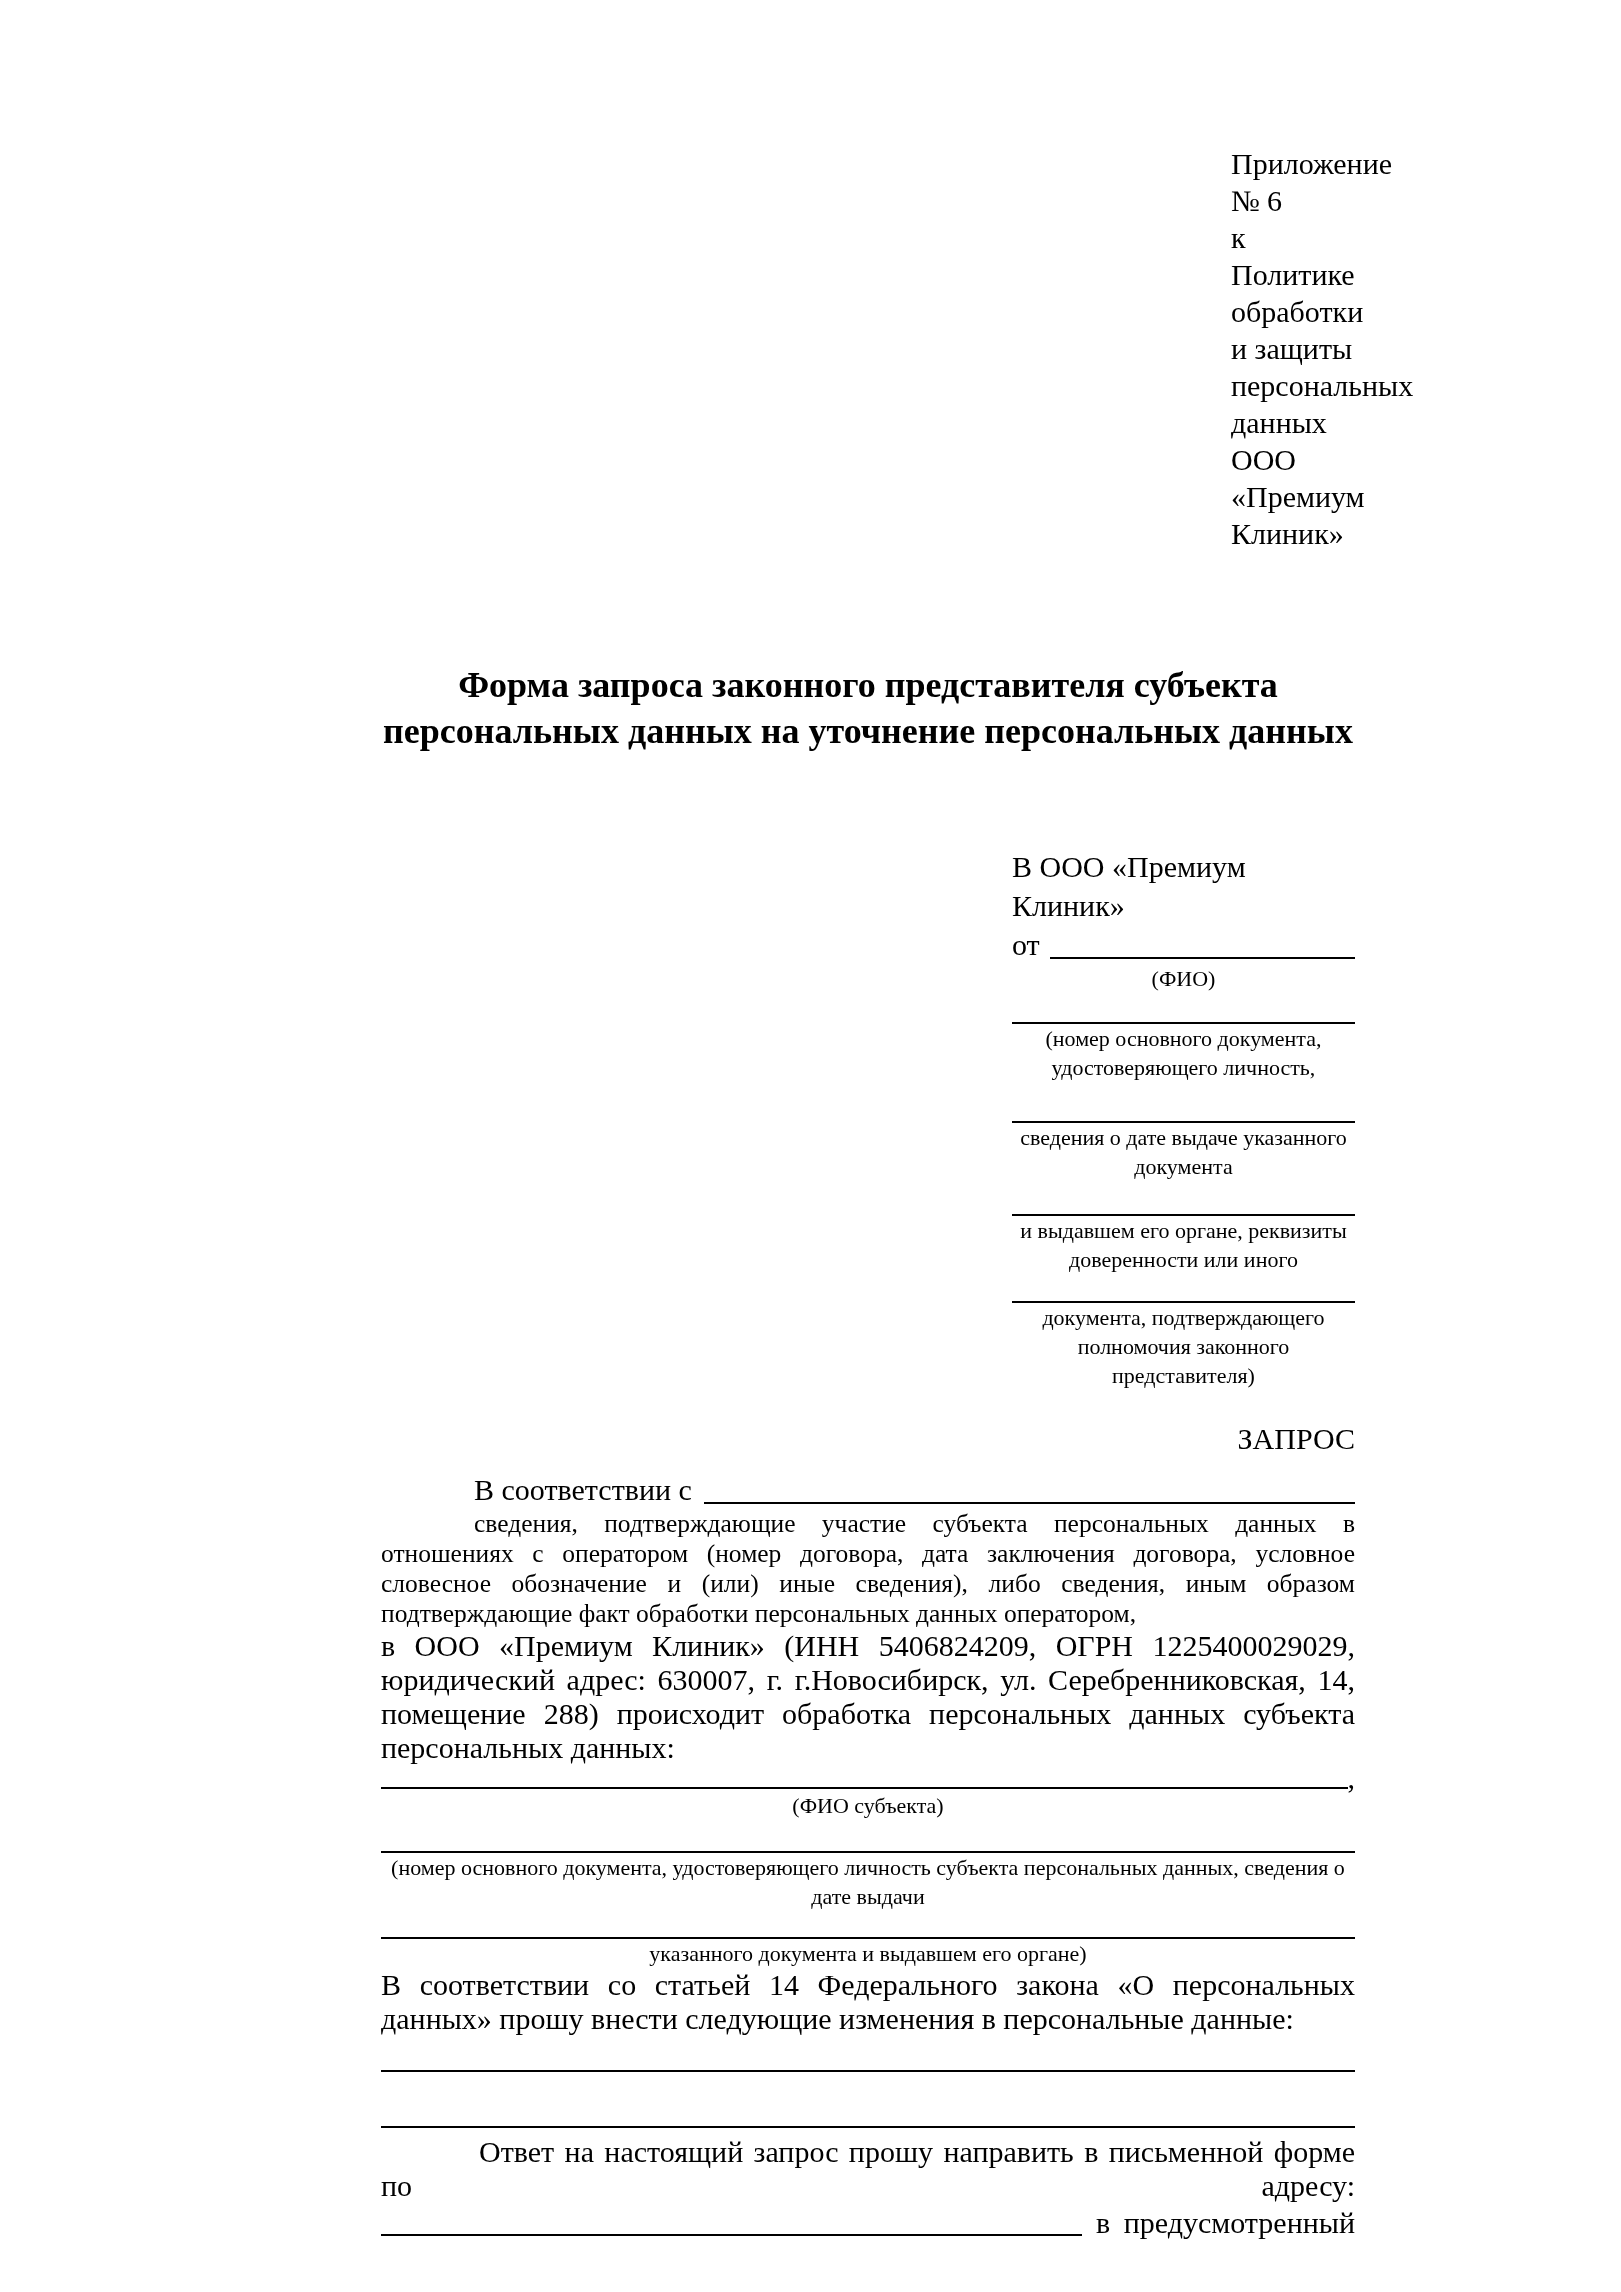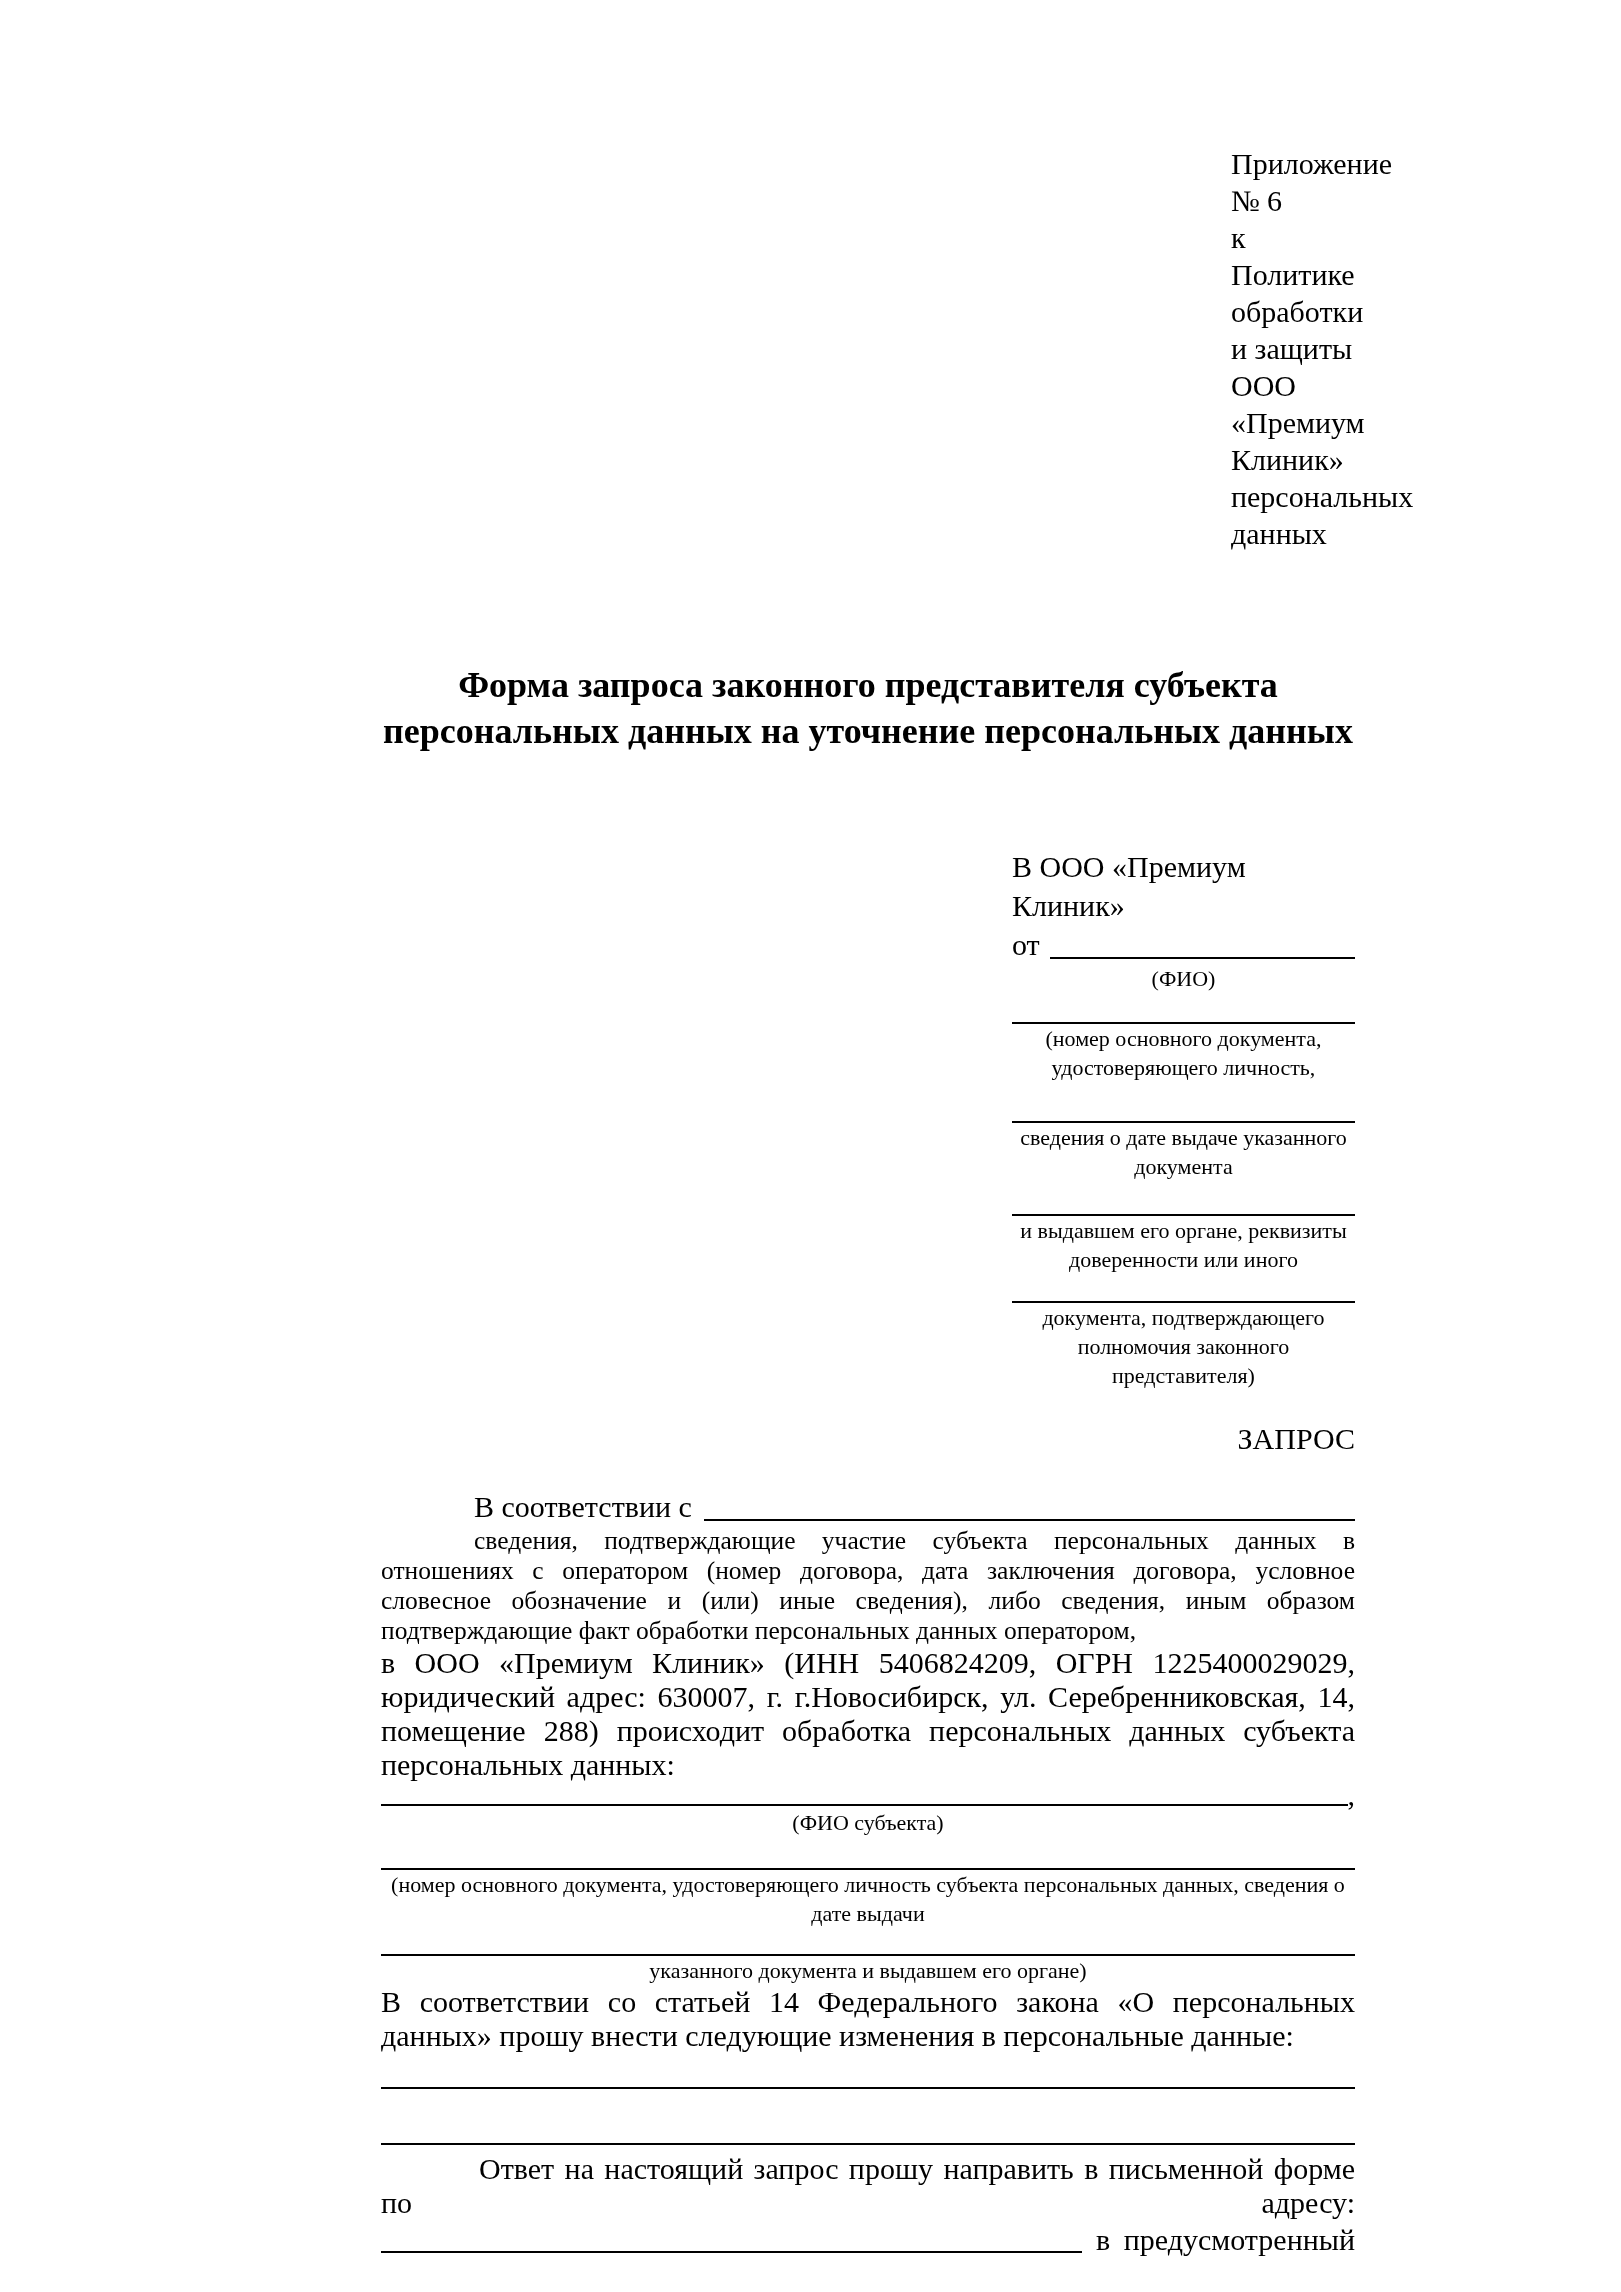--- a/index.html
+++ b/index.html
@@ -27,21 +27,21 @@
   }
   
   .recipient { margin-top: 93px; margin-left: 631px; font-size: 30px; line-height: 39px; }
   .row { display: flex; }
   .row .lbl { margin-right: 9.8px; white-space: nowrap; }
   .fill { flex: 1; border-bottom: 2.9px solid #000; margin-bottom: 4.9px; }
   .blank { border-bottom: 2.9px solid #000; }
   .cap { font-size: 22px; line-height: 29px; text-align: center; }
   
   .zapros { margin-top: 29px; font-size: 30px; line-height: 39px; text-align: right; }
-  .accord { display: flex; margin-top: 29px; font-size: 30px; line-height: 39px; }
+  .accord { display: flex; margin-top: 12px; font-size: 30px; line-height: 39px; }
   .accord .lbl { margin-left: 93px; margin-right: 11.8px; white-space: nowrap; }
   .fine { font-size: 25.5px; line-height: 30px; text-align: justify; text-indent: 93px; }
   .body-text { font-size: 30px; line-height: 34px; text-align: justify; }
   .comma-row { display: flex; font-size: 30px; line-height: 25.5px; height: 25.5px; align-items: flex-end; }
   .comma-row .fill { margin-bottom: 2px; }
   .answer { font-size: 30px; line-height: 34px; text-align: justify; text-align-last: justify; text-indent: 98px; margin-top: 7.8px; }
   .answer-line2 { display: flex; justify-content: space-between; font-size: 30px; line-height: 39px; }
   .answer-line2 .line72 { width: 72%; border-bottom: 2.9px solid #000; margin-bottom: 5.9px; }
   .tail { font-size: 30px; line-height: 34px; }
   
@@ -50,22 +50,22 @@
   .sig-line { width: 412px; border-bottom: 2.9px solid #000; margin-bottom: 5.9px; }
 </style>
 </head>
 <body>
 
 <div class="page">
 
   <div class="appendix">
     <div>Приложение № 6</div>
     <div>к Политике обработки и защиты</div>
+    <div>персональных данных</div>
     <div>ООО «Премиум Клиник»</div>
-    <div>персональных данных</div>
   </div>
 
   <div class="doc-title">Форма запроса законного представителя субъекта персональных данных на уточнение персональных данных</div>
 
   <div class="recipient">
     <div>В ООО «Премиум Клиник»</div>
     <div class="row">
       <span class="lbl">от</span>
       <span class="fill"></span>
     </div>

